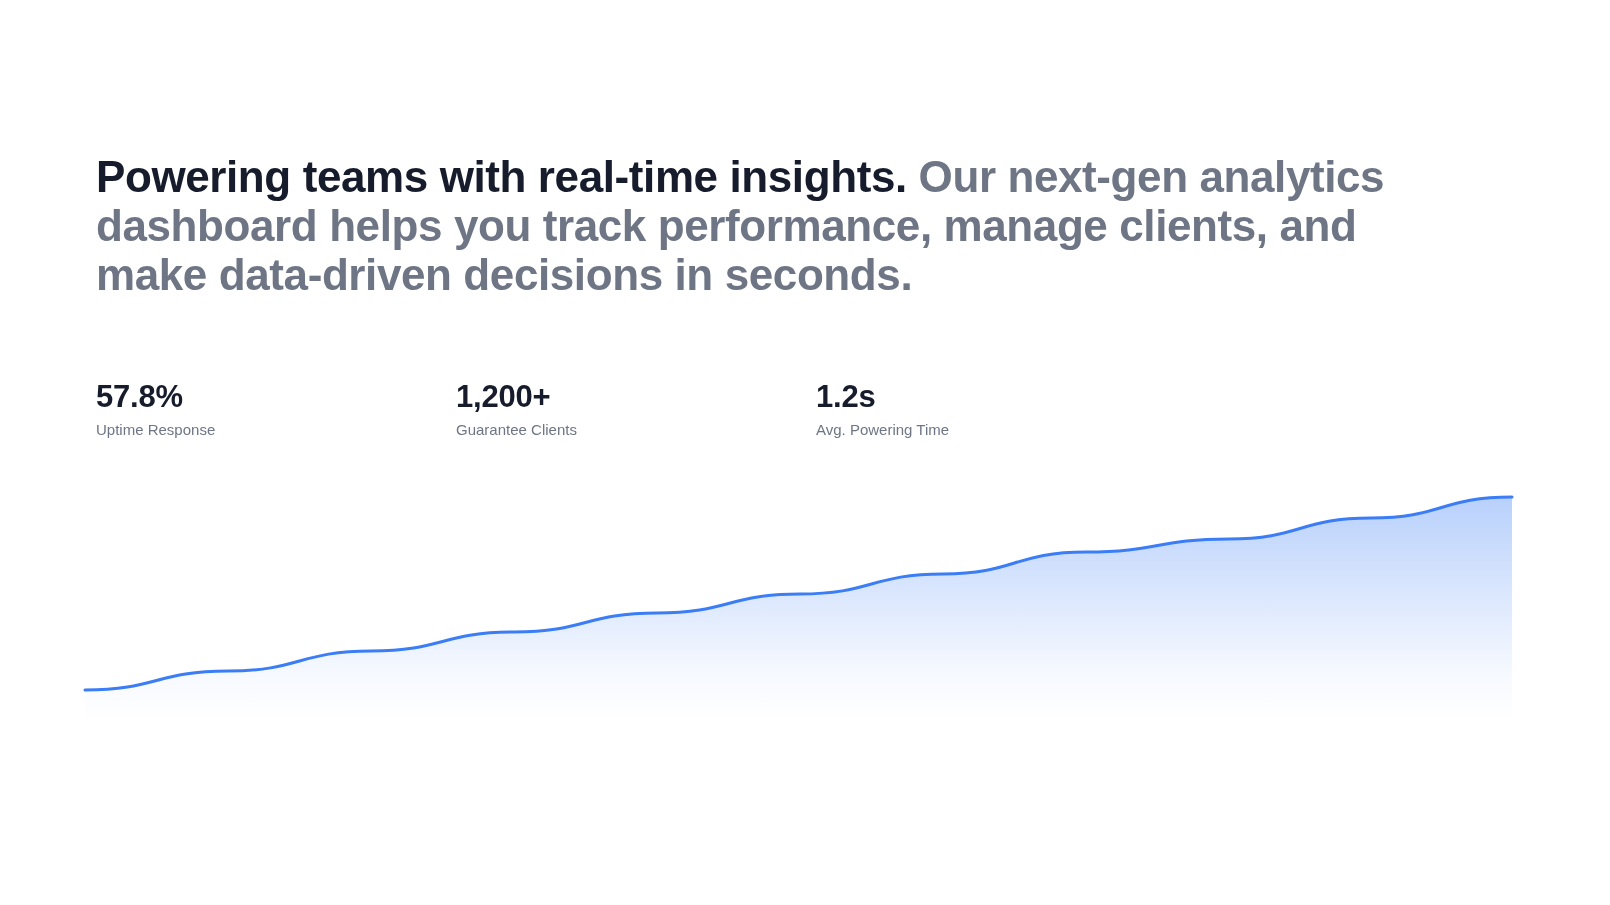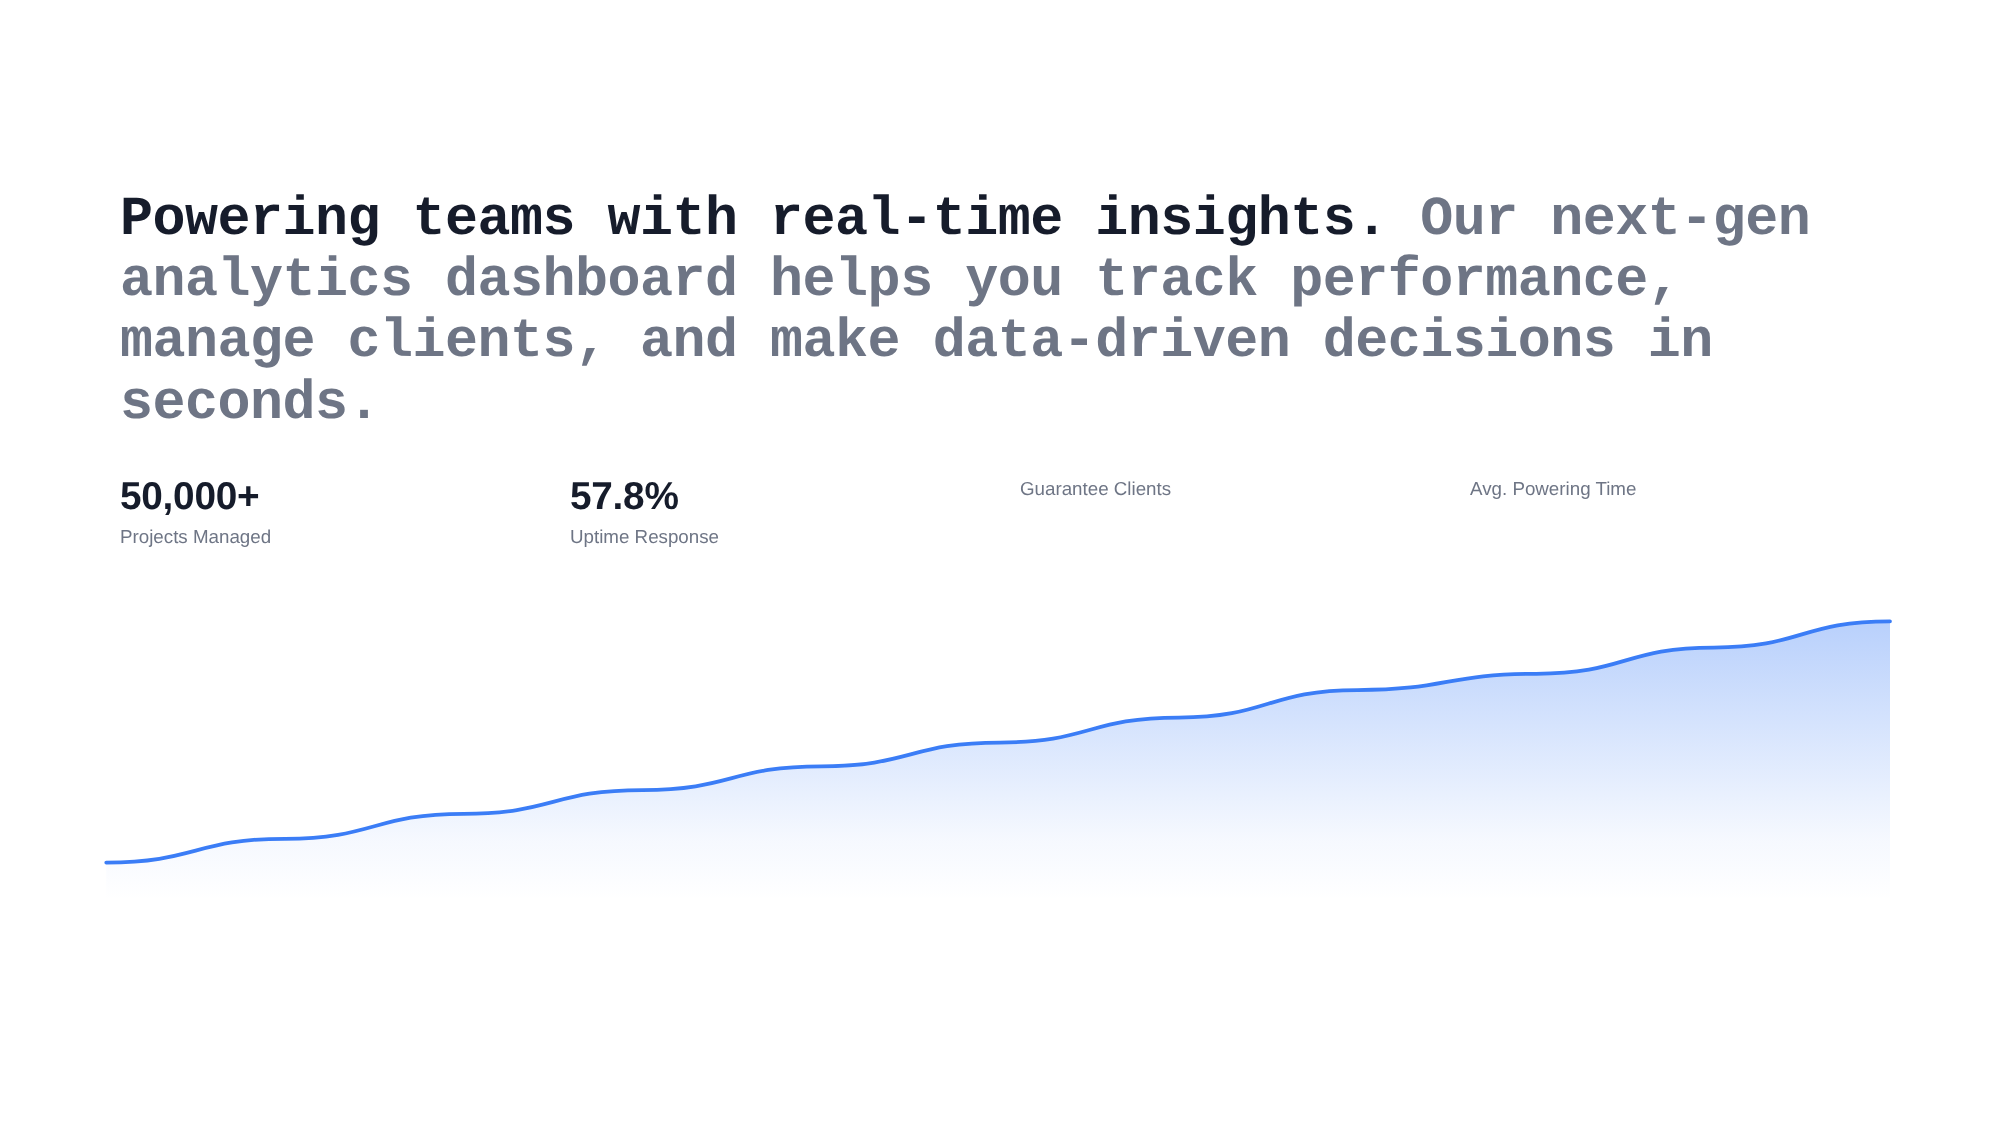--- a/index.html
+++ b/index.html
@@ -15,21 +15,20 @@
     font-family: "Liberation Sans", sans-serif;
     -webkit-font-smoothing: antialiased;
   }
 
   
   #headline-block {
     position: absolute;
     left: 96px;
     top: 152px;
     width: 1360px;
-    font-family: Liberation Mono, monospace;
   }
   #headline {
     margin: 0;
     font-size: 44px;
     line-height: 49px;
     font-weight: 700;
     letter-spacing: -0.4px;
     color: #6e7585;
   }
   #headline .lead {
@@ -82,35 +81,33 @@
 </style>
 </head>
 <body>
 
 <div id="headline-block">
   <h1 id="headline"><span class="lead">Powering teams with real-time insights.</span><span class="rest"> Our next-gen analytics dashboard helps you track performance, manage clients, and make data-driven decisions in seconds.</span></h1>
 </div>
 
 <div id="stats-row">
 
-  <div class="stat-item">
-    <div class="stat-value">50,000+</div>
-    <div class="stat-label">Projects Managed</div>
-  </div>
 
   <div class="stat-item">
     <div class="stat-value">57.8%</div>
     <div class="stat-label">Uptime Response</div>
   </div>
 
   <div class="stat-item">
+    <div class="stat-value">1,200+</div>
     <div class="stat-label">Guarantee Clients</div>
   </div>
 
   <div class="stat-item">
+    <div class="stat-value">1.2s</div>
     <div class="stat-label">Avg. Powering Time</div>
   </div>
 
 </div>
 
 <div id="chart-region">
   <svg id="chart-svg" viewBox="0 0 1610 270" preserveAspectRatio="none">
     <defs>
       <linearGradient id="areaFade" x1="0" y1="0" x2="0" y2="1">
         <stop offset="0%" stop-color="#3b7df6" stop-opacity="0.36"></stop>

